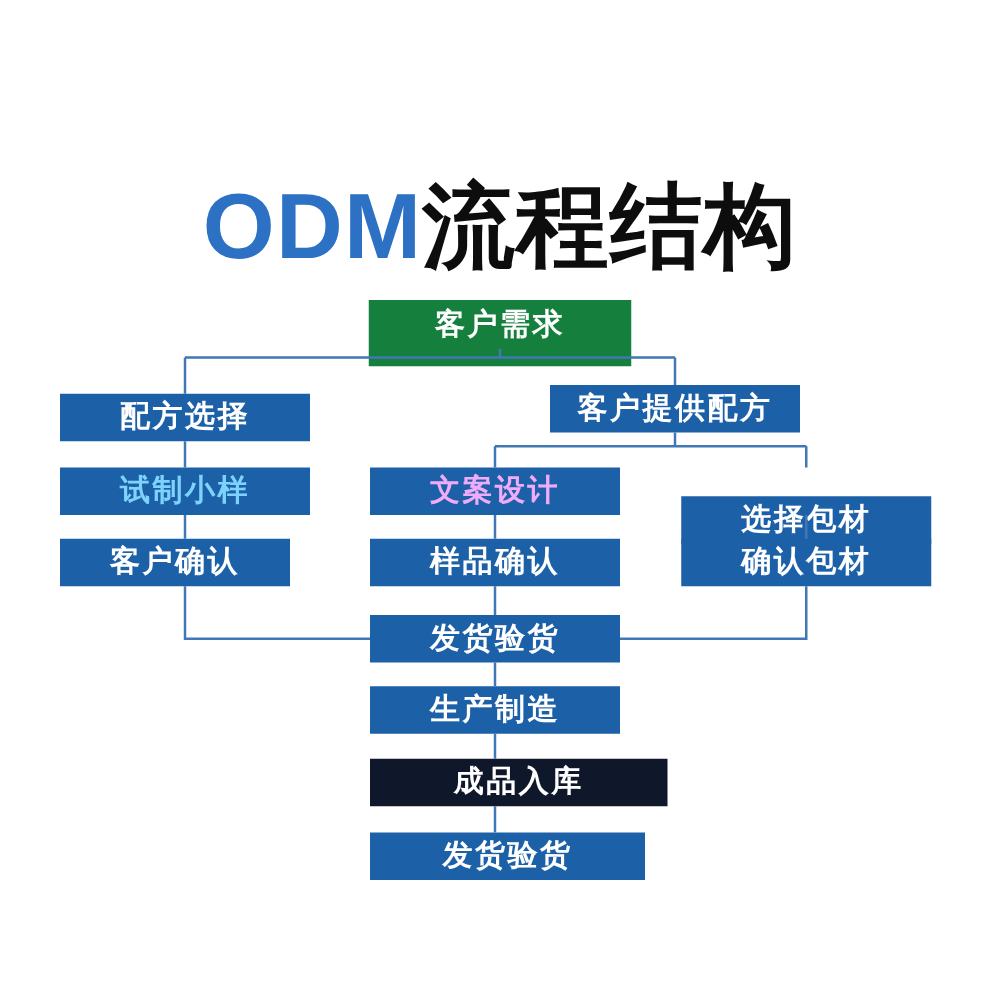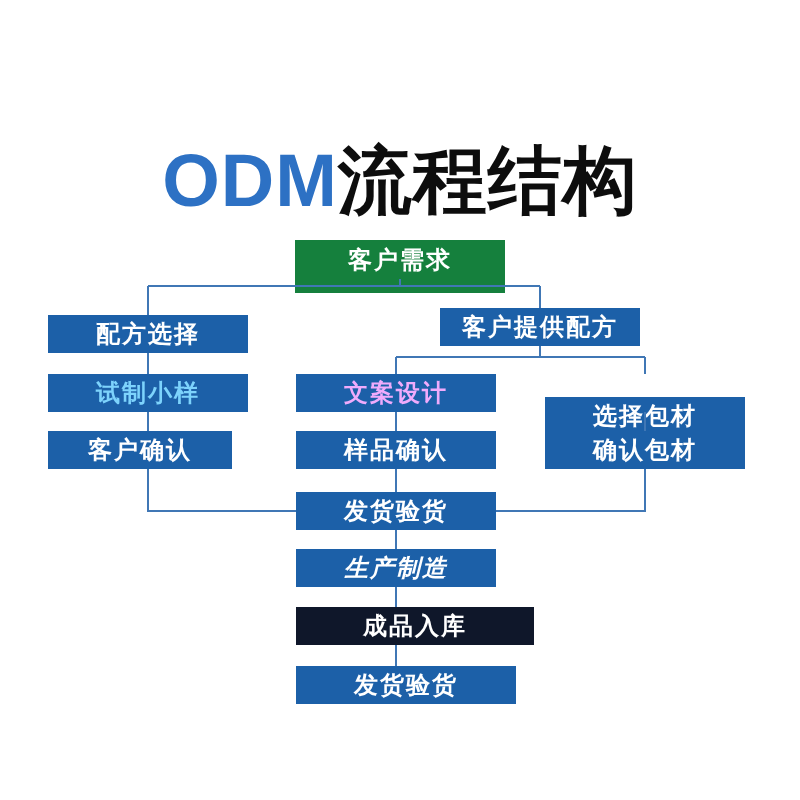--- a/index.html
+++ b/index.html
@@ -51,21 +51,21 @@
       <div class="node" style="left: 295px; top: 240px; width: 210px; height: 53px; line-height: 39px; background: #15803d; color: rgb(255, 255, 255);">客户需求</div>
       <div class="node" style="left: 48px; top: 315px; width: 200px; height: 38px; line-height: 38px; background: rgb(28, 96, 168); color: rgb(255, 255, 255);">配方选择</div>
       <div class="node" style="left: 440px; top: 308px; width: 200px; height: 38px; line-height: 38px; background: rgb(28, 96, 168); color: rgb(255, 255, 255);">客户提供配方</div>
       <div class="node" style="left: 48px; top: 374px; width: 200px; height: 38px; line-height: 38px; background: rgb(28, 96, 168); color: #7dd3fc;">试制小样</div>
       <div class="node" style="left: 296px; top: 374px; width: 200px; height: 38px; line-height: 38px; background: rgb(28, 96, 168); color: #f0abfc;">文案设计</div>
       <div class="node" style="left: 545px; top: 374px; width: 200px; height: 38px; line-height: 38px; background: rgb(28, 96, 168); color: rgb(255, 255, 255); margin-top: 23px;">选择包材</div>
       <div class="node" style="left: 48px; top: 431px; width: 184px; height: 38px; line-height: 38px; background: rgb(28, 96, 168); color: rgb(255, 255, 255);">客户确认</div>
       <div class="node" style="left: 296px; top: 431px; width: 200px; height: 38px; line-height: 38px; background: rgb(28, 96, 168); color: rgb(255, 255, 255);">样品确认</div>
       <div class="node" style="left: 545px; top: 431px; width: 200px; height: 38px; line-height: 38px; background: rgb(28, 96, 168); color: rgb(255, 255, 255);">确认包材</div>
       <div class="node" style="left: 296px; top: 492px; width: 200px; height: 38px; line-height: 38px; background: rgb(28, 96, 168); color: rgb(255, 255, 255);">发货验货</div>
-      <div class="node" style="left: 296px; top: 549px; width: 200px; height: 38px; line-height: 38px; background: rgb(28, 96, 168); color: rgb(255, 255, 255); font-style: italic;">生产制造</div>
+      <div class="node" style="left: 296px; top: 549px; width: 200px; height: 38px; line-height: 38px; background: rgb(28, 96, 168); color: rgb(255, 255, 255);">生产制造</div>
       <div class="node" style="left: 296px; top: 607px; width: 238px; height: 38px; line-height: 38px; background: #0f172a; color: rgb(255, 255, 255);">成品入库</div>
       <div class="node" style="left: 296px; top: 666px; width: 220px; height: 38px; line-height: 38px; background: rgb(28, 96, 168); color: rgb(255, 255, 255);">发货验货</div>
       <div class="connector" style="left: 399px; top: 279px; width: 2px; height: 8px; background: rgb(64, 119, 181);"></div>
       <div class="connector" style="left: 148px; top: 285px; width: 392px; height: 2px; background: rgb(64, 119, 181);"></div>
       <div class="connector" style="left: 147px; top: 286px; width: 2px; height: 29px; background: rgb(64, 119, 181);"></div>
       <div class="connector" style="left: 539px; top: 286px; width: 2px; height: 22px; background: rgb(64, 119, 181);"></div>
       <div class="connector" style="left: 147px; top: 353px; width: 2px; height: 21px; background: rgb(64, 119, 181);"></div>
       <div class="connector" style="left: 147px; top: 412px; width: 2px; height: 19px; background: rgb(64, 119, 181);"></div>
       <div class="connector" style="left: 147px; top: 469px; width: 2px; height: 43px; background: rgb(64, 119, 181);"></div>
       <div class="connector" style="left: 148px; top: 510px; width: 148px; height: 2px; background: rgb(64, 119, 181);"></div>

